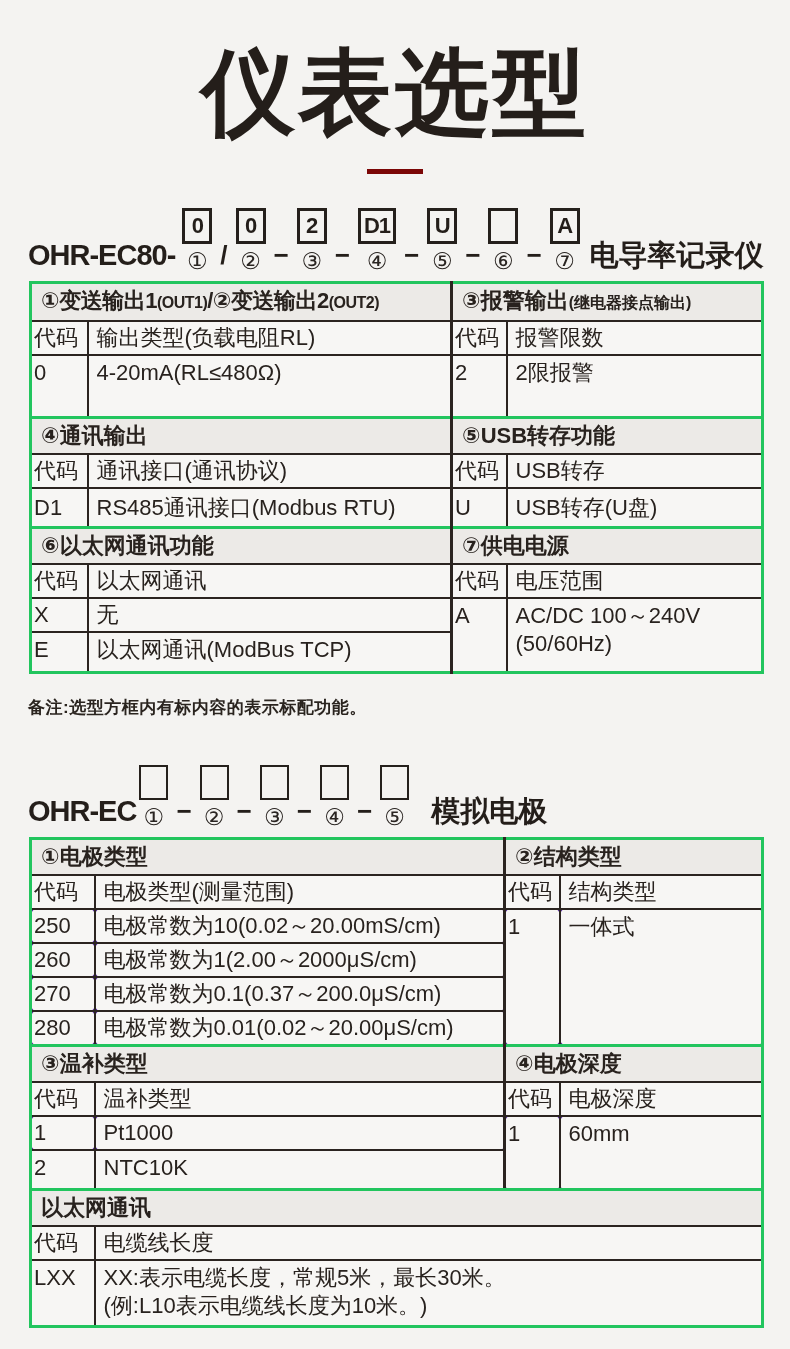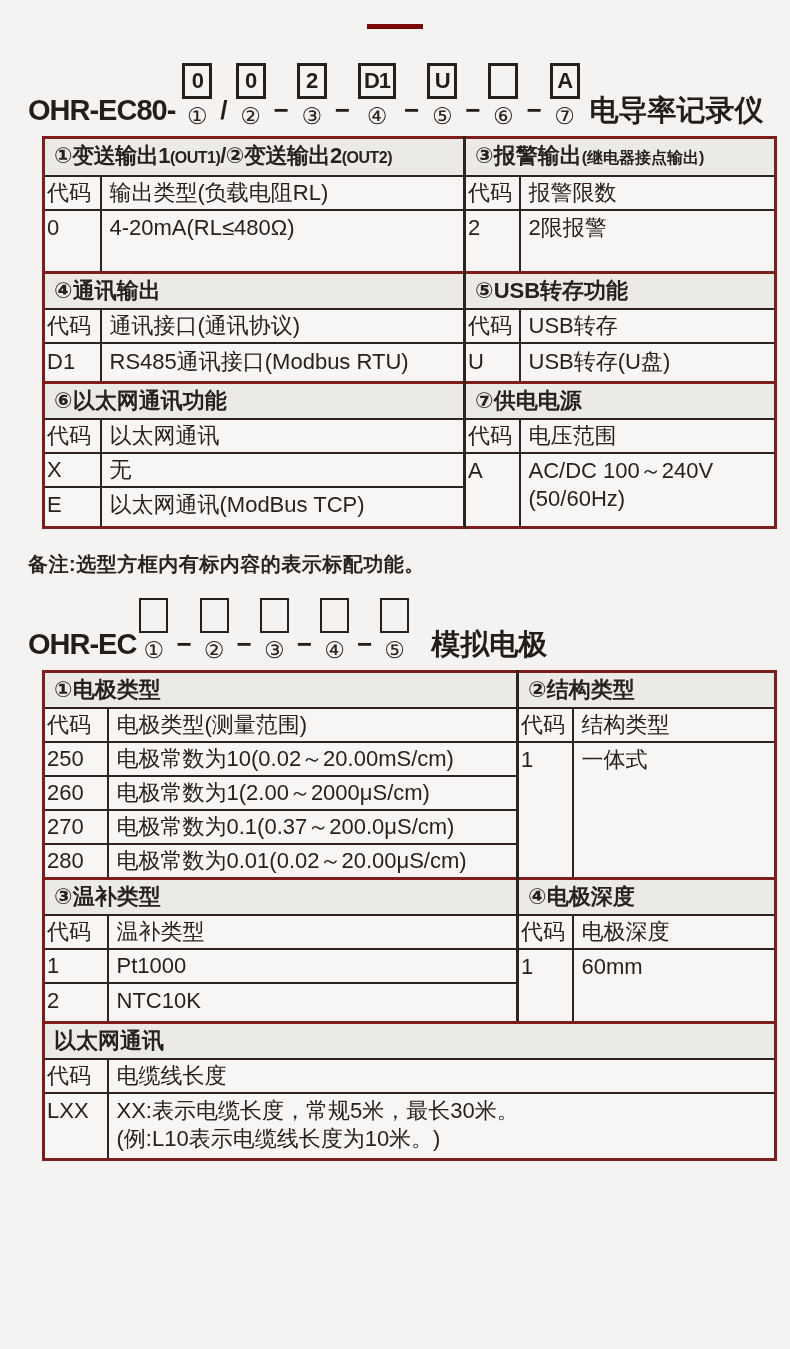--- a/index.html
+++ b/index.html
@@ -21,21 +21,21 @@
   .red-line {
     width:56px; height:5px; margin:24px auto 0;
     background:var(--accent-red,#7b0606);
   }
 
   
   .model-line {
     display:flex; align-items:flex-end;
     margin:34px 0 0 28px; white-space:nowrap;
   }
-  .model-line.second { margin-top:20px; }
+  .model-line.second { margin-top:46px; }
   .m-prefix, .m-suffix {
     font-size:29px; font-weight:700; line-height:36px;
     letter-spacing:-1px; color:#241e1a;
   }
   .m-suffix { letter-spacing:0; margin-left:2px;font-family:Liberation Serif, serif; }
   .second .m-suffix { margin-left:14px; }
   .m-unit { display:flex; flex-direction:column; align-items:center; margin:0 8px; }
   .m-unit.first { margin-left:7px; }
   .second .m-unit.first { margin-left:3px; }
   .m-box {
@@ -43,22 +43,22 @@
     border:3px solid #25201c;
     display:flex; align-items:center; justify-content:center;
     font-size:22px; font-weight:700; letter-spacing:-1px; color:#241e1a;
   }
   .second .m-box { min-width:29px; height:35px; border-width:2px; }
   .m-sep { font-size:26px; font-weight:900; line-height:36px; color:#241e1a; }
   .m-marker { font-size:23px; line-height:24px; margin-top:5px; font-weight:400; color:#2a2522; }
 
   
   table.spec {
-    width:732px; margin-left:42px; border-collapse:collapse; table-layout:fixed;
-    border:3px solid #7f1d1d; background:#4c1d95;
+    width:732px; margin-left:29px; border-collapse:collapse; table-layout:fixed;
+    border:3px solid #22c55e; background:#4c1d95;
   }
   table.spec + table.spec { margin-top:-3px; }
   table.spec.gap { margin-top:8px; }
   .spec td {
     border:2px solid #2b2420; background:#f7f6f4;
     font-size:22px; line-height:28px; padding:2px 8px;
     vertical-align:middle; overflow:hidden;
   }
   .spec tr.hdr td {
     background:#eceae7; font-weight:700; height:34px; padding:3px 9px;
@@ -66,34 +66,35 @@
   .spec tr.sub td { height:33px; }
   .spec td.code { text-align:left; padding:2px 2px; }
   .spec td.divL { border-left:3px solid #2b2420; }
   .spec td.top { vertical-align:top; padding-top:3px; }
   .hdr-condensed { font-size:19px; letter-spacing:-0.5px; }
   .hdr-condensed .sm { font-size:15px; letter-spacing:-0.5px; }
   .hdr .sm { font-size:16px; }
   .h62 td { height:62px; }
   .h40 td { height:40px; }
   .h31 td { height:31px; }
-  .h33 td { height:33px; }
+  .h33 td { height:33px;border-radius:6px; }
   .h66 td { height:66px; }
 
   
   .note {
-    margin:22px 0 0 28px; font-size:20px; font-weight:700;
+    margin:22px 0 0 28px; font-size:17px; font-weight:700;
     letter-spacing:0.5px; color:#2a241f;
   }
 </style>
 </head>
 <body>
 
 <div class="page">
 
+  <h1 class="title">仪表选型</h1>
   <div class="red-line"></div>
 
   <div class="model-line">
     <span class="m-prefix">OHR-EC80-</span>
     <span class="m-unit first">
       <span class="m-box">0</span>
       <span class="m-marker">①</span>
     </span>
     <span class="m-sep">/</span>
     <span class="m-unit">

